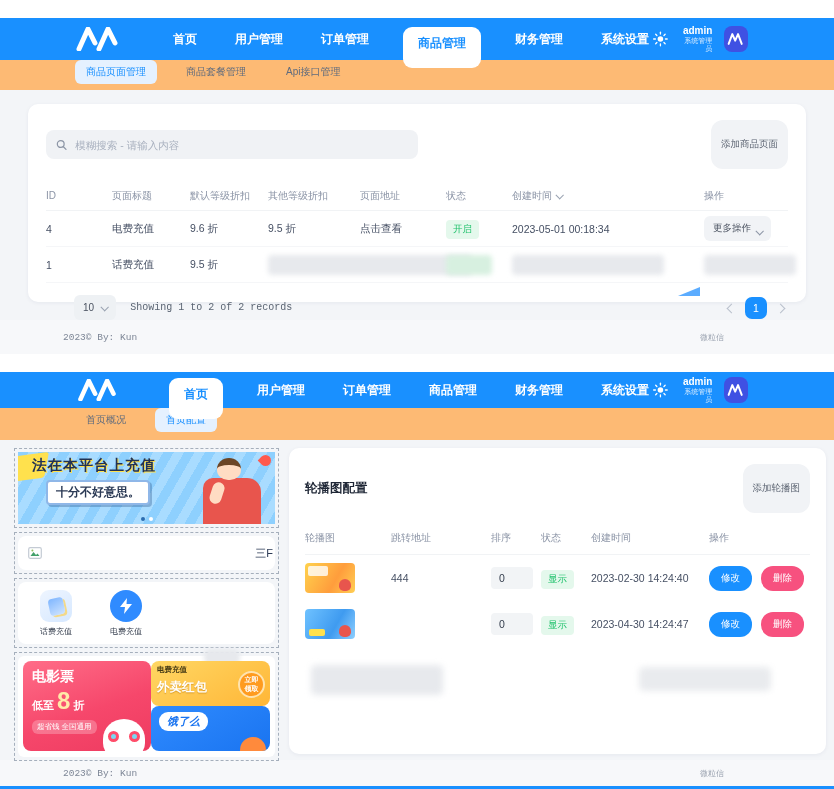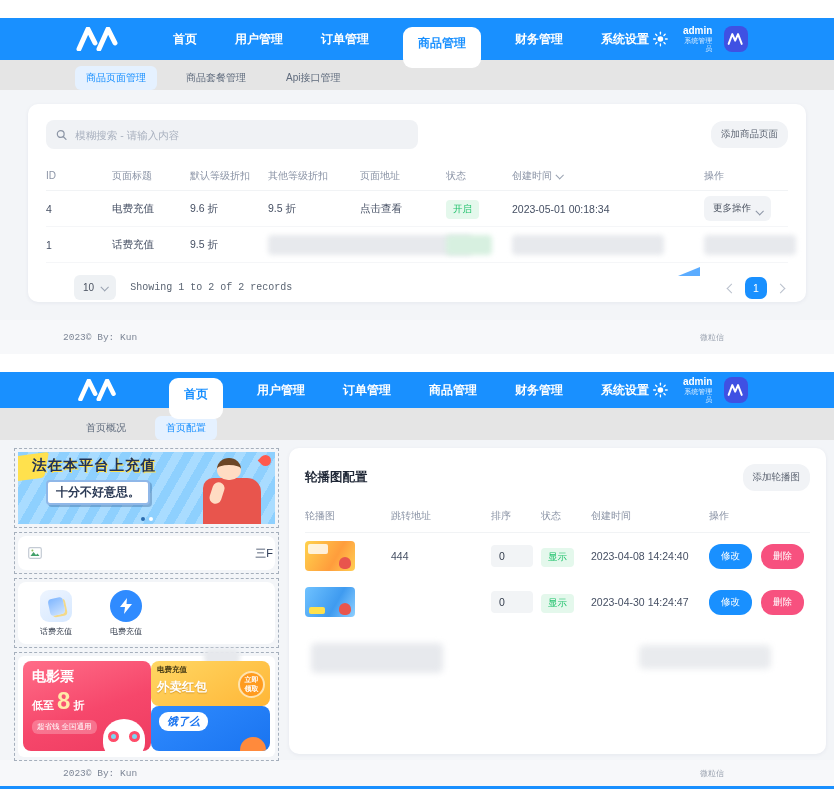--- a/index.html
+++ b/index.html
@@ -15,21 +15,21 @@
   .nav-menu { display:flex; align-items:center; gap:30px; flex:1; }
   .nav-item { color:#fff; font-size:12px; font-weight:bold; padding:6px 4px; cursor:pointer; white-space:nowrap; }
   .nav-item.active { background:#fff; color:#1990ff; border-radius:9px; padding:8px 15px 16px; position:relative; top:8px; }
   .nav-right { display:flex; align-items:center; gap:12px; }
   .user-block { text-align:right; line-height:1.15; }
   .user-name { color:#fff; font-size:10px; font-weight:bold; }
   .user-role { color:#d8ecff; font-size:7px; }
   .avatar { width:26px; height:26px; border-radius:8px; background:#3f51e3; display:flex; align-items:center; justify-content:center; }
 
   
-  .subtabs { background:#e5e5e5; display:flex; align-items:flex-end; gap:18px; padding-left:75px; }
+  .subtabs { background:#fdba74; display:flex; align-items:flex-start; gap:18px; padding-left:75px; }
   .subtabs.h30 { height:30px; } .subtabs.h32 { height:32px; }
   .subtab { font-size:10px; color:#5f6b7d; padding:5px 11px; border-radius:6px; cursor:pointer; white-space:nowrap; }
   .subtab.active { background:#e5f1ff; color:#1990ff; }
 
   
   .band { background:#f3f5f8; }
   .band-top { height:230px; padding:14px 28px 0; }
   .band-bottom { height:320px; padding:8px 8px 6px 14px; display:flex; gap:10px; }
   .footer-band { background:#f7f8fa; display:flex; align-items:center; justify-content:space-between; padding:0 110px 0 63px; }
   .footer-band.h34 { height:34px; } .footer-band.h26 { height:26px; }
@@ -37,21 +37,21 @@
   .footer-right { font-size:8px; color:#98a0ae; }
   .gap-white { height:18px; background:#fff; }
   .bottom-strip { height:3px; background:#1990ff; }
 
   
   .card { background:#fff; border-radius:10px; box-shadow:0 1px 4px rgba(20,40,80,.06); padding:16px 18px 8px; height:198px; position:relative; }
   .card-toolbar { display:flex; justify-content:space-between; align-items:center; }
   .search-box { background:#f0f2f5; border-radius:8px; width:372px; height:29px; display:flex; align-items:center; padding:0 10px; gap:8px; }
   .search-input { border:none; outline:none; background:transparent; font-size:10.5px; color:#4a5260; width:100%; font-family:inherit; }
   .search-input::placeholder { color:#a9b1bf; }
-  .btn-light { background:#f1f3f6; border:none; border-radius:12px; color:#59616f; font-size:9.5px; padding:7px 10px; cursor:pointer; white-space:nowrap; font-family:inherit; }
+  .btn-light { background:#f1f3f6; border:none; border-radius:12px; color:#59616f; font-size:9.5px; padding:18px 10px; cursor:pointer; white-space:nowrap; font-family:inherit; }
 
   .ptable { margin-top:12px; }
   .prow { display:grid; grid-template-columns:66px 78px 78px 92px 86px 66px 192px 1fr; align-items:center; }
   .prow.head { height:30px; border-bottom:1px solid #f1f3f5; }
   .prow.body { height:36px; border-bottom:1px solid #f5f6f8; }
   .th { font-size:10px; color:#8b94a6; display:flex; align-items:center; gap:4px; }
   .td { font-size:10.5px; color:#454f63; }
   .badge-green { display:inline-block; background:#e4f8ec; color:#1fc16b; font-size:9.5px; padding:3px 7px; border-radius:4px; }
   .btn-more { background:#f1f3f6; border:none; border-radius:6px; color:#4a5260; font-size:9.5px; padding:6px 9px; display:inline-flex; align-items:flex-end; gap:5px; cursor:pointer; font-family:inherit; }
 
@@ -423,21 +423,21 @@
       <div class="crow body">
         <span>
             <div class="thumb y">
               <div class="blob1"></div>
               <div class="blob2"></div>
             </div>
           </span>
         <span class="ctd">444</span>
         <span><input class="sort-input" value="0" style=""></span>
         <span><span class="badge-green">显示</span></span>
-        <span class="ctd">2023-04-08 14:24:40</span>
+        <span class="ctd">2023-02-30 14:24:40</span>
         <span class="ops">
           <button class="btn-edit">修改</button>
           <button class="btn-del">删除</button>
         </span>
       </div>
 
       <div class="crow body">
         <span>
             <div class="thumb b">
               <div class="blob3"></div>

